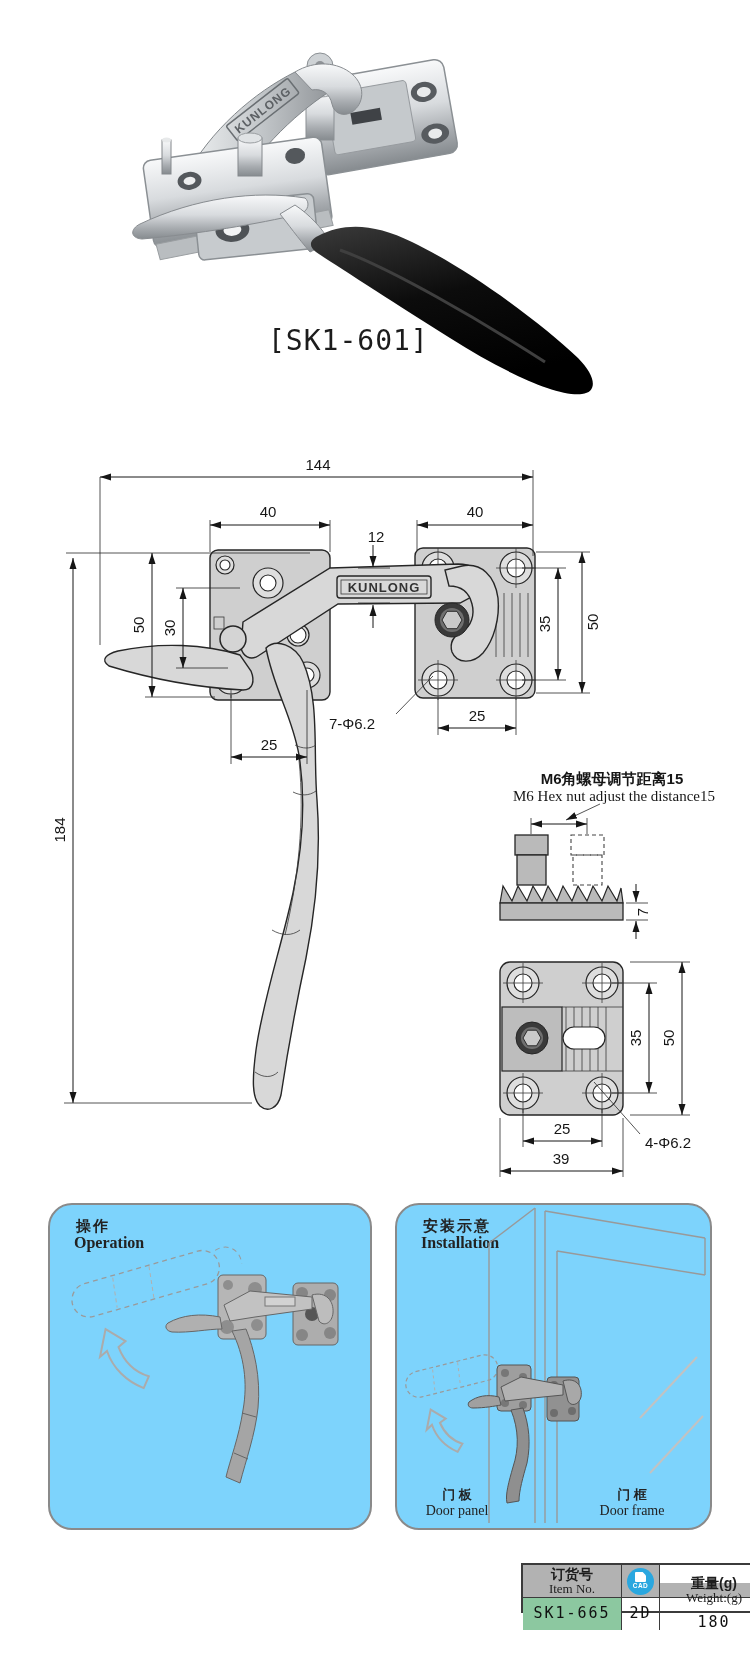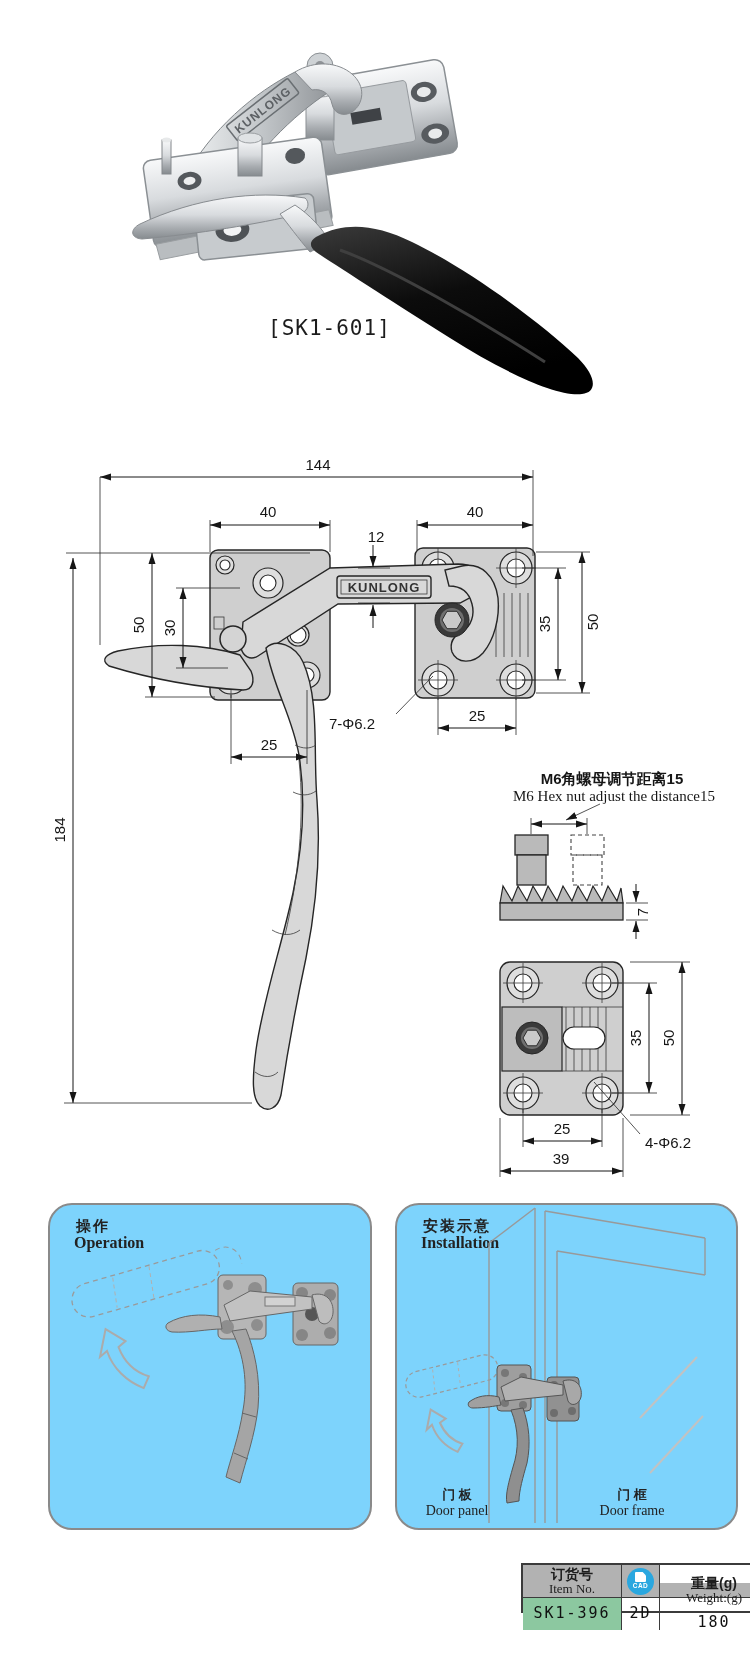--- a/index.html
+++ b/index.html
@@ -1,22 +1,22 @@
 <!DOCTYPE html>
 <html><head>
 <meta charset="utf-8">
 <style>
   html,body{margin:0;padding:0;background:#fff;}
   #page{position:relative;width:750px;height:1670px;background:#fff;overflow:hidden;
         font-family:"Liberation Sans",sans-serif;color:#111;}
   .abs{position:absolute;}
 
   
-  #model-label{left:268px;top:316px;font-family:"DejaVu Sans Mono",monospace;
-               font-size:21px;letter-spacing:1px;color:#1c1c1c;}
+  #model-label{left:268px;top:324px;font-family:"DejaVu Sans Mono",monospace;
+               font-size:28px;letter-spacing:1px;color:#1c1c1c;}
 
   
   .dimt{font-family:"Liberation Sans",sans-serif;font-size:15px;fill:#161616;}
   .cnb{font-family:"Liberation Sans",sans-serif;font-size:15px;font-weight:bold;fill:#161616;}
   .enb{font-family:"Liberation Serif",serif;font-size:15px;fill:#161616;}
   .dl{stroke:#161616;stroke-width:1;fill:none;}
   .xl{stroke:#2a2a2a;stroke-width:0.8;fill:none;}
   .part{fill:#cfcfcf;stroke:#262626;stroke-width:1.4;}
   .part2{fill:#d8d8d8;stroke:#262626;stroke-width:1.4;}
   .holeO{fill:#dedede;stroke:#262626;stroke-width:1.2;}
@@ -397,21 +397,21 @@
                C211,172 204,144 196,124 Z" fill="#a5a5a5" stroke="#666"></path>
       <line x1="192" y1="208" x2="206" y2="212" stroke="#666"></line>
       <line x1="184" y1="248" x2="198" y2="254" stroke="#666"></line>
 
       <g transform="rotate(-28 72 155)">
         <path d="M78,190 C66,176 60,158 63,140 L54,142 L72,120 L84,140 L75,142 C73,158 78,172 88,182 Z" fill="none" stroke="#ababab" stroke-width="2"></path>
       </g>
     </svg>
   </div>
 
-  <div class="abs ibox" style="left:395px;top:1203px;width:343px;height:327px;box-sizing:border-box;">
+  <div class="abs ibox" style="left:395px;top:1203px;width:317px;height:327px;box-sizing:border-box;">
     <div class="t-cn">安装示意</div>
     <div class="t-en">Installation</div>
     <svg width="312" height="322" viewBox="0 0 312 322" style="position:absolute;left:0;top:0">
 
       <g stroke="#999" stroke-width="1.4" fill="none">
         <line x1="92" y1="38" x2="92" y2="318"></line>
         <line x1="138" y1="3" x2="138" y2="318"></line>
         <line x1="148" y1="6" x2="148" y2="318"></line>
         <line x1="160" y1="46" x2="160" y2="318"></line>
         <line x1="92" y1="38" x2="138" y2="3"></line>
@@ -466,21 +466,21 @@
       <div id="cad-icon">
         <div class="page"></div>
         <div class="cadtxt">CAD</div>
       </div>
     </div>
     <div class="cell hdr last">
       <span class="cn">重量(g)</span>
       <span class="en">Weight:(g)</span>
     </div>
     <div class="cell bot rowgreen">
-      <span class="val">SK1-396</span>
+      <span class="val">SK1-665</span>
     </div>
     <div class="cell bot">
       <span class="val">2D</span>
     </div>
     <div class="cell bot last">
       <span class="val">180</span>
     </div>
   </div>
 
 

